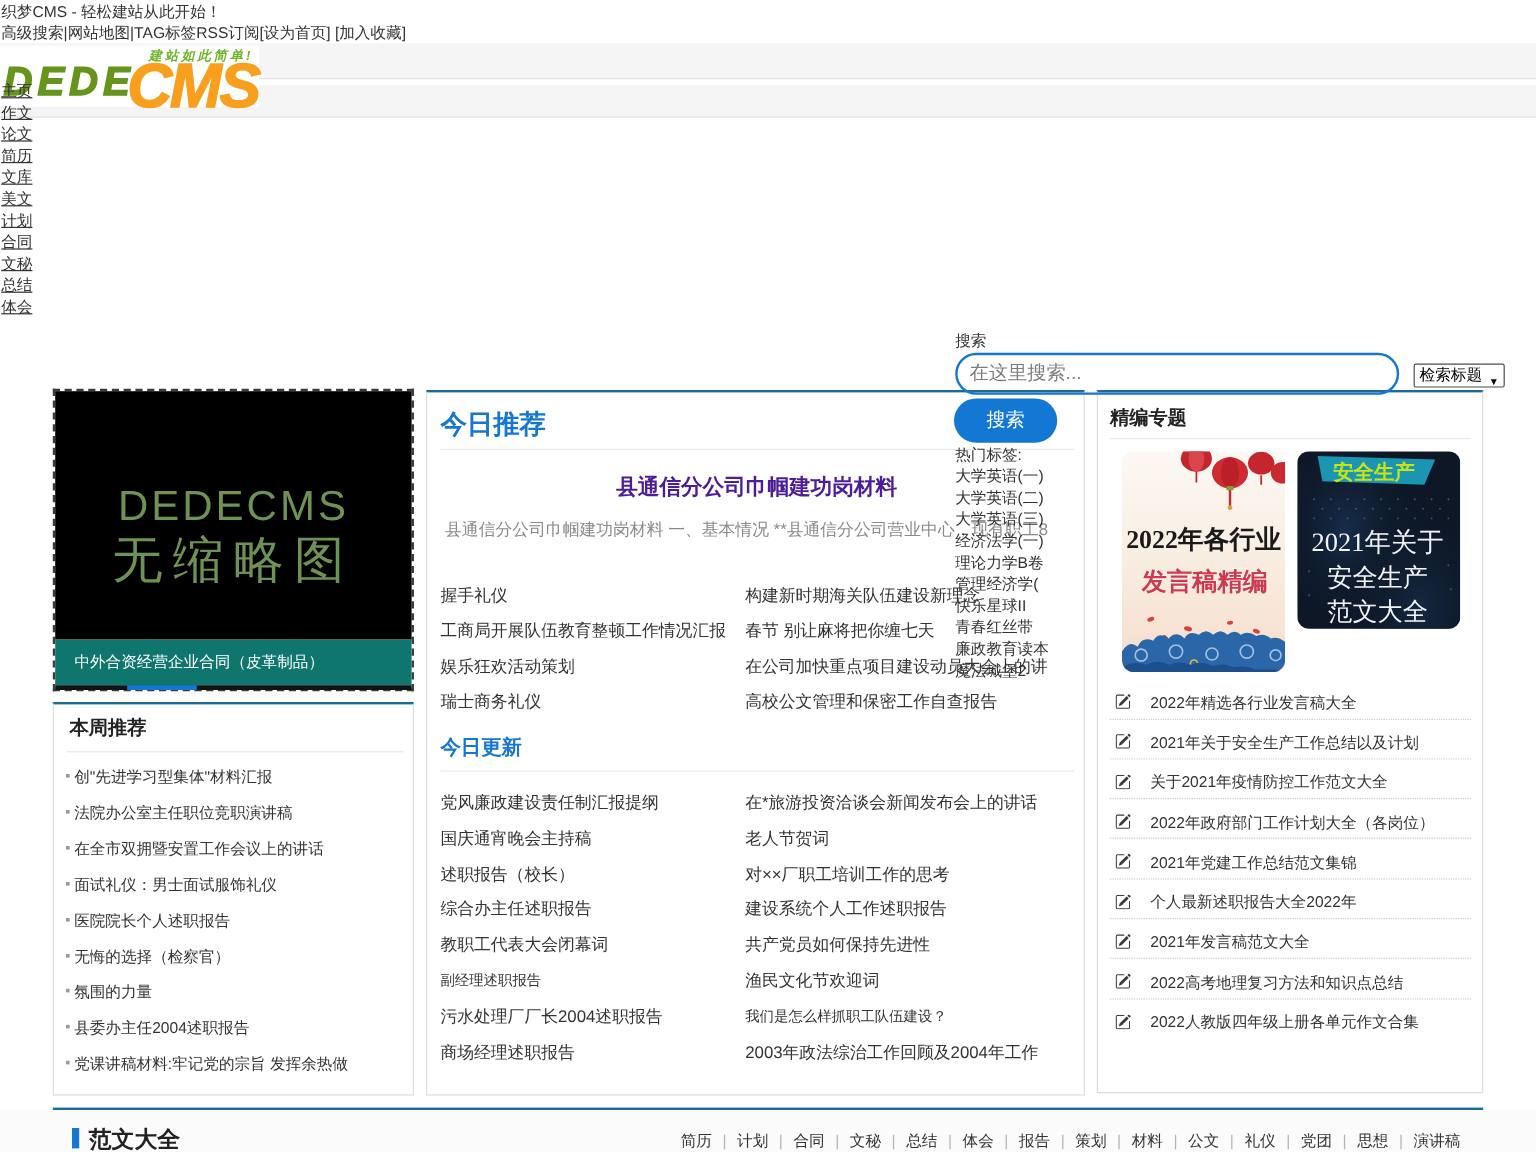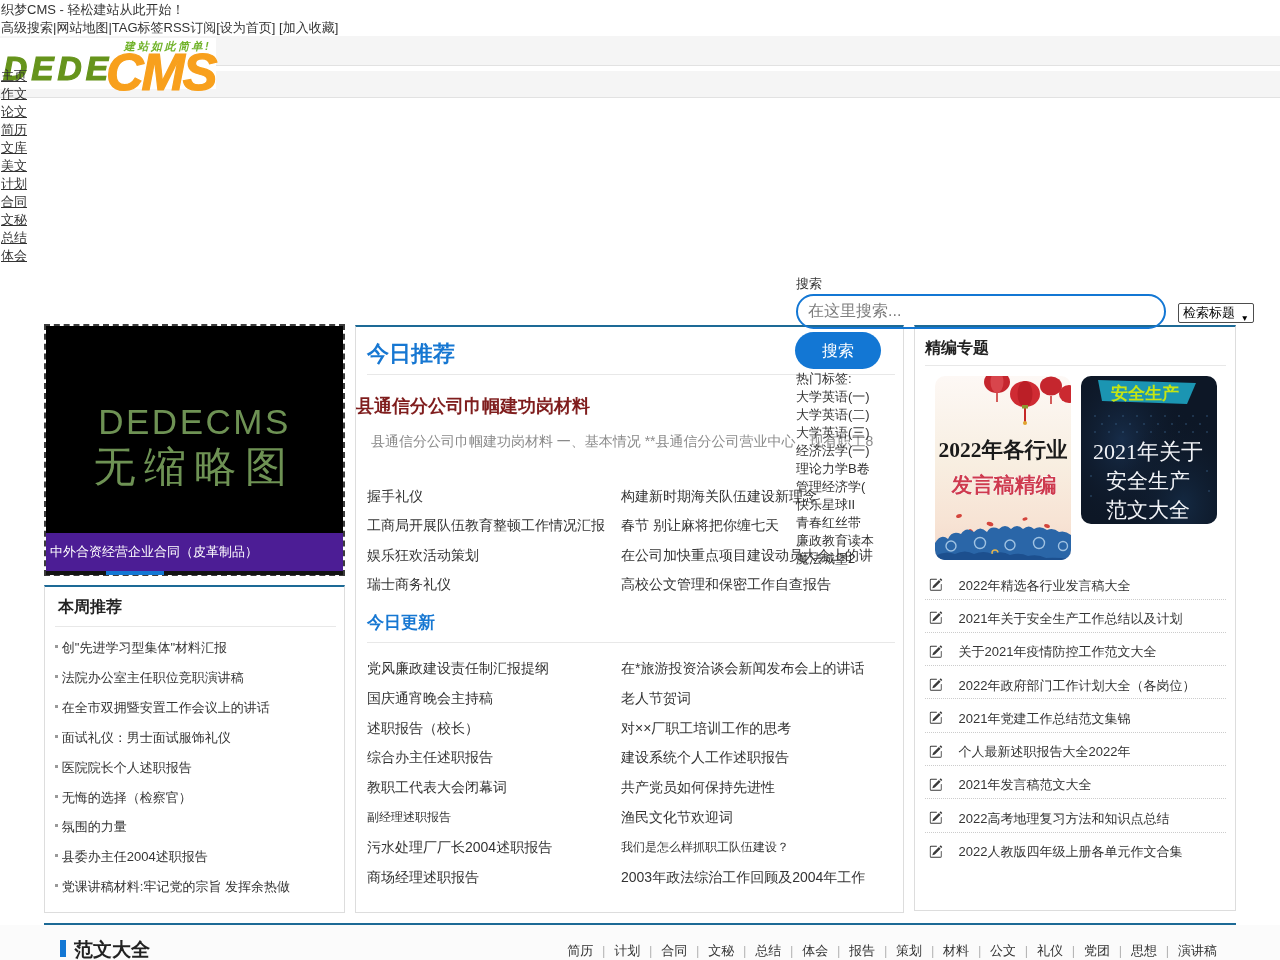--- a/index.html
+++ b/index.html
@@ -34,21 +34,21 @@
 
 <div class="abs" style="left:1px;top:67px;font-size:13px;line-height:18px;color:#333;z-index:3;text-decoration:underline;">
 主页<br>作文<br>论文<br>简历<br>文库<br>美文<br>计划<br>合同<br>文秘<br>总结<br>体会
 </div>
 
 <div id="slider" class="abs" style="left:44px;top:324px;width:301px;height:252px;border:2px dashed #3c3c3c;background:#fff;">
   <div class="abs" style="left:0;top:0;width:297px;height:207px;background:#000000;overflow:hidden;">
     <div class="abs" style="left:0;top:75.7px;width:297px;text-align:center;font-size:35px;color:#6e9254;letter-spacing:2.5px;">DEDECMS</div>
     <div class="abs" style="left:0;top:112.8px;width:297px;text-align:center;font-size:42px;color:#6e9254;letter-spacing:8.5px;">无缩略图</div>
   </div>
-  <div class="abs" style="left:0;top:207px;width:297px;height:38px;background:#4c1d95;color:#fff;font-size:13px;line-height:38px;padding-left:4px;">中外合资经营企业合同（皮革制品）</div>
+  <div class="abs" style="left:0;top:207px;width:297px;height:38px;background:#0f766e;color:#fff;font-size:13px;line-height:38px;padding-left:16px;">中外合资经营企业合同（皮革制品）</div>
   <div class="abs" style="left:0;top:245px;width:297px;height:4px;background:#131313;">
     <div class="abs" style="left:60px;top:0;width:58px;height:4px;background:#1377d4;"></div>
   </div>
 </div>
 
 <div id="weekbox" class="abs teal-top" style="left:44px;top:585px;width:301px;height:328px;border-left:1px solid #ddd;border-right:1px solid #ddd;border-bottom:1px solid #ddd;background:#fff;">
   <div class="abs" style="left:13px;top:9.5px;font-size:16px;font-weight:bold;color:#222;">本周推荐</div>
   <div class="hairline" style="left:10px;top:38.5px;width:281px;"></div>
   <div class="witem" style="top:52px;">创"先进学习型集体"材料汇报</div>
   <div class="witem" style="top:81.9px;">法院办公室主任职位竞职演讲稿</div>
@@ -57,21 +57,21 @@
   <div class="witem" style="top:171.6px;">医院院长个人述职报告</div>
   <div class="witem" style="top:201.5px;">无悔的选择（检察官）</div>
   <div class="witem" style="top:231.4px;">氛围的力量</div>
   <div class="witem" style="top:261.3px;">县委办主任2004述职报告</div>
   <div class="witem" style="top:291.2px;">党课讲稿材料:牢记党的宗旨 发挥余热做</div>
 </div>
 
 <div id="midbox" class="abs teal-top" style="left:355px;top:325px;width:549px;height:588px;border-left:1px solid #ddd;border-right:1px solid #ddd;border-bottom:1px solid #ddd;background:#fff;">
   <div class="abs blue-h" style="left:11px;top:11.5px;font-size:22px;">今日推荐</div>
   <div class="hairline" style="left:11px;top:47px;width:528px;"></div>
-  <div class="abs" style="left:0;top:66.5px;width:549px;font-size:18px;font-weight:bold;color:#7f1d1d;">县通信分公司巾帼建功岗材料</div>
+  <div class="abs" style="left:0;top:66.5px;width:549px;text-align:center;font-size:18px;font-weight:bold;color:#4c1d95;">县通信分公司巾帼建功岗材料</div>
   <div class="abs" style="left:11px;top:106px;font-size:14px;color:#8a8a8a;white-space:nowrap;">&nbsp;县通信分公司巾帼建功岗材料 一、基本情况 **县通信分公司营业中心，现有职工8</div>
   <div class="abs" style="left:11px;top:160.8px;font-size:14px;color:#333;white-space:nowrap;">握手礼仪</div>
   <div class="abs" style="left:265px;top:160.8px;font-size:14px;color:#333;white-space:nowrap;">构建新时期海关队伍建设新理念</div>
   <div class="abs" style="left:11px;top:190.3px;font-size:14px;color:#333;white-space:nowrap;">工商局开展队伍教育整顿工作情况汇报</div>
   <div class="abs" style="left:265px;top:190.3px;font-size:14px;color:#333;white-space:nowrap;">春节 别让麻将把你缠七天</div>
   <div class="abs" style="left:11px;top:219.8px;font-size:14px;color:#333;white-space:nowrap;">娱乐狂欢活动策划</div>
   <div class="abs" style="left:265px;top:219.8px;font-size:14px;color:#333;white-space:nowrap;">在公司加快重点项目建设动员大会上的讲</div>
   <div class="abs" style="left:11px;top:249.3px;font-size:14px;color:#333;white-space:nowrap;">瑞士商务礼仪</div>
   <div class="abs" style="left:265px;top:249.3px;font-size:14px;color:#333;white-space:nowrap;">高校公文管理和保密工作自查报告</div>
   <div class="abs blue-h" style="left:11px;top:283.5px;font-size:17px;">今日更新</div>

